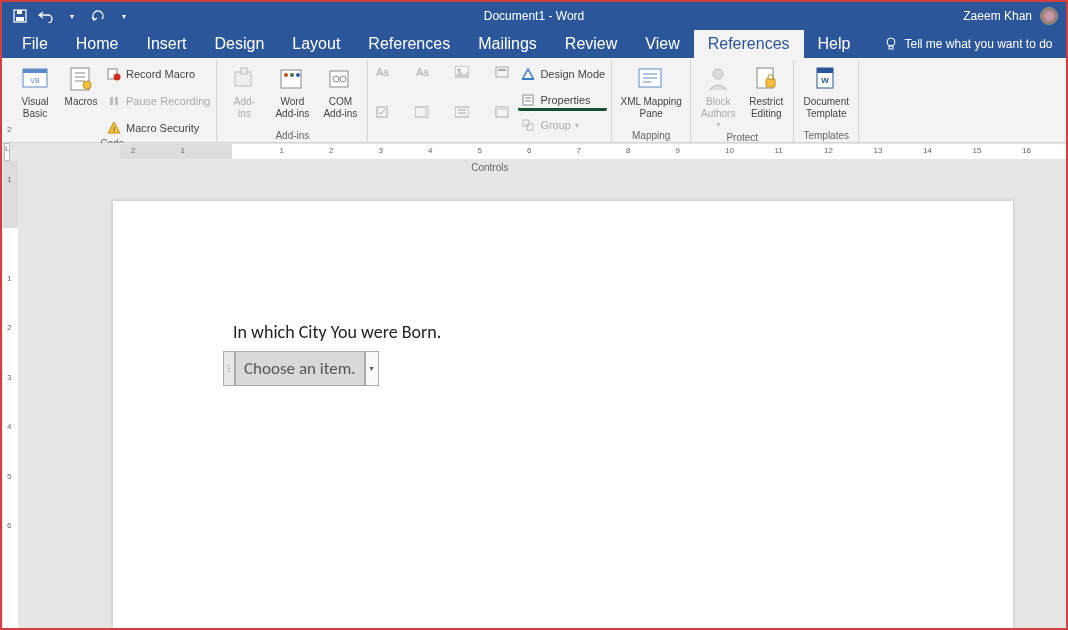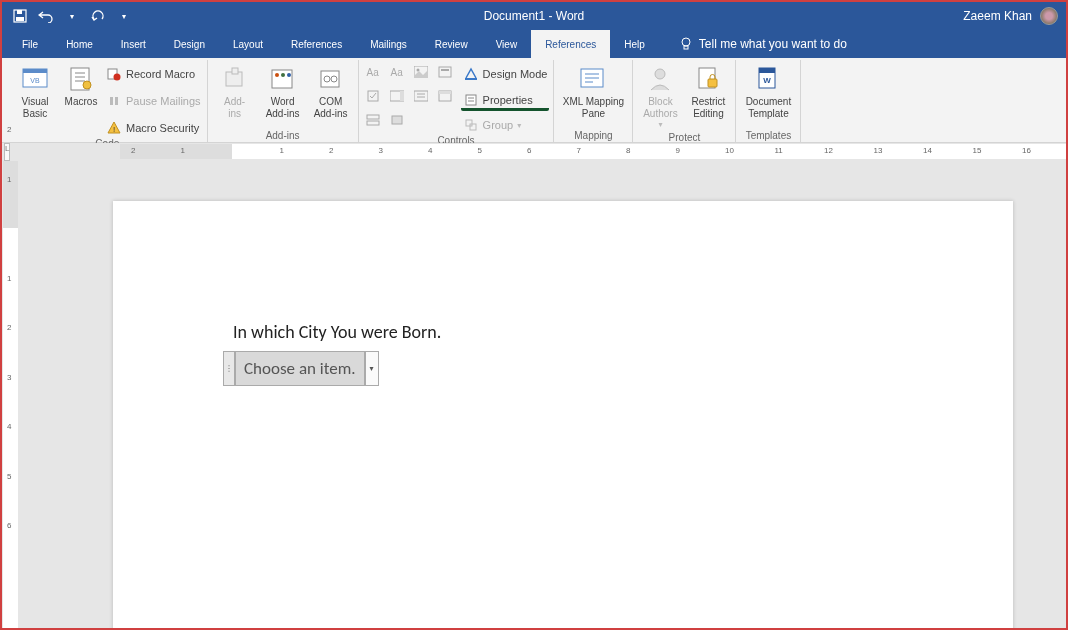--- a/index.html
+++ b/index.html
@@ -4,36 +4,36 @@
 <style>
 *{box-sizing:border-box;margin:0;padding:0;font-family:"Segoe UI",Arial,sans-serif}
 body{background:#fff;width:1068px;height:630px;overflow:hidden;border:2px solid #d04040;position:relative}
 .titlebar{background:#2b579a;height:28px;display:flex;align-items:center;color:#fff;font-size:12px;position:relative}
 .qat{display:flex;align-items:center;gap:10px;padding-left:10px}
 .qat-icon{width:16px;height:16px;display:flex;align-items:center;justify-content:center;color:#fff;cursor:pointer;font-size:14px}
 .title-center{position:absolute;left:50%;transform:translateX(-50%);font-size:12px}
 .title-right{position:absolute;right:8px;display:flex;align-items:center;gap:8px}
 .avatar{width:18px;height:18px;border-radius:50%;background:radial-gradient(circle,#c9a 30%,#876 70%);border:1px solid #999}
 .tabbar{background:#2b579a;height:28px;display:flex;align-items:center;padding-left:6px;gap:0}
-.tab{color:#fff;font-size:10px;padding:0 14px;height:28px;display:flex;align-items:center;cursor:pointer}
+.tab{color:#fff;font-size:16px;padding:0 14px;height:28px;display:flex;align-items:center;cursor:pointer}
 .tab.active{background:#f3f3f3;color:#2b579a}
 .tell-me{display:flex;align-items:center;gap:6px;color:#fff;font-size:12px;padding-left:20px;cursor:text}
 .lightbulb{width:14px;height:14px}
 .ribbon{background:#f3f3f3;height:85px;border-bottom:1px solid #d4d4d4;display:flex;padding:2px 6px 0 6px}
 .group{display:flex;flex-direction:column;border-right:1px solid #d4d4d4;padding:0 4px;height:82px}
 .group-body{flex:1;display:flex;align-items:flex-start;gap:2px;padding-top:2px}
 .group-label{font-size:10px;color:#666;text-align:center;padding-bottom:1px}
 .big-btn{display:flex;flex-direction:column;align-items:center;justify-content:flex-start;width:46px;padding:2px;cursor:pointer;font-size:10px;text-align:center;line-height:1.2;color:#444}
 .big-btn.disabled{color:#aaa}
 .big-ico{width:30px;height:30px;margin-bottom:2px;display:flex;align-items:center;justify-content:center}
 .stack{display:flex;flex-direction:column;gap:7px}
 .small-btn{display:flex;align-items:center;gap:4px;font-size:11px;color:#444;padding:1px 2px;cursor:pointer;white-space:nowrap;height:20px}
 .small-btn.disabled{color:#aaa}
 .small-ico{width:16px;height:16px;flex-shrink:0;display:flex;align-items:center;justify-content:center}
-.grid-icons{display:grid;grid-template-columns:repeat(4,20px);grid-template-rows:repeat(3,20px);gap:4px}
+.grid-icons{display:grid;grid-template-columns:repeat(4,20px);grid-template-rows:repeat(3,20px);gap:20px}
 .gi{width:20px;height:20px;display:flex;align-items:center;justify-content:center;color:#aaa;font-size:10px;cursor:pointer}
 .underline-red{border-bottom:3px solid #14532d;margin-bottom:-3px;border-radius:2px}
 .ruler-area{background:#e6e6e6;height:18px;display:flex;position:relative}
 .ruler-left{width:6px;background:#fafafa;border:1px solid #bbb;font-size:8px;text-align:center;color:#777;height:18px;margin-left:2px}
 .ruler-h{flex:1;background:#fff;height:15px;margin-top:1px;margin-left:110px;position:relative;font-size:8px;color:#666;overflow:hidden}
 .ruler-h .tick{position:absolute;top:2px}
 .ruler-neg{background:#ddd;position:absolute;left:0;top:0;height:15px;width:112px}
 .doc-area{display:flex;background:#e6e6e6;height:calc(630px - 28px - 28px - 85px - 18px - 4px)}
 .ruler-v{width:15px;background:#fff;margin-left:1px;margin-top:0;position:relative;font-size:8px;color:#666}
 .ruler-v .vtick{position:absolute;left:4px}
@@ -135,21 +135,21 @@
             </span>
           <span>Record Macro</span>
         </div>
         <div class="small-btn disabled">
           <span class="small-ico">
               <svg width="14" height="14" viewBox="0 0 14 14">
                 <rect x="3" y="3" width="3" height="8" fill="#bbb"></rect>
                 <rect x="8" y="3" width="3" height="8" fill="#bbb"></rect>
               </svg>
             </span>
-          <span>Pause Mailings</span>
+          <span>Pause Recording</span>
         </div>
         <div class="small-btn">
           <span class="small-ico">
               <svg width="14" height="14" viewBox="0 0 14 14">
                 <path d="M7 1 L13 12 H1 Z" fill="#f5c040" stroke="#c09020"></path>
                 <text x="7" y="11" font-size="8" text-anchor="middle" fill="#333">!</text>
               </svg>
             </span>
           <span>Macro Security</span>
         </div>

